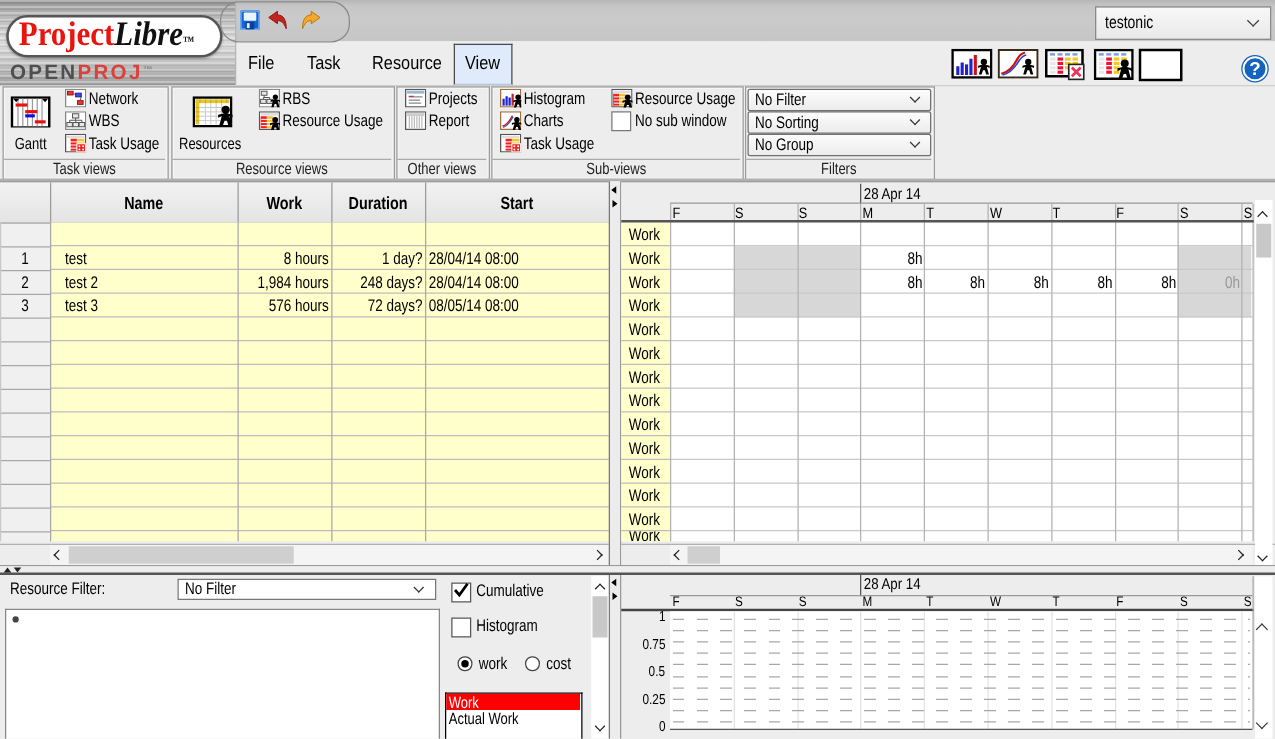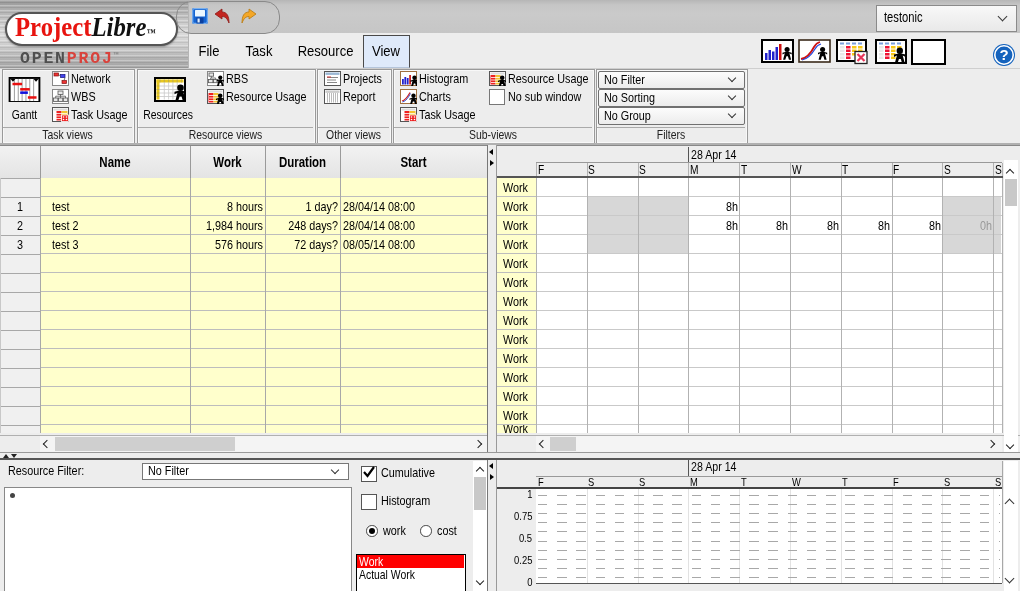--- a/index.html
+++ b/index.html
@@ -11,21 +11,21 @@
 .schev{position:absolute;width:5px;height:5px;border-right:1.6px solid #222;border-bottom:1.6px solid #222;}
 .chevl{transform:rotate(135deg);}
 .chevr{transform:rotate(-45deg);}
 </style></head><body>
 
 <div style="position:absolute;left:0px;top:0px;width:1020px;height:33px;background:linear-gradient(180deg,#b6b6b6 0px,#c6c6c6 5px,#cacaca 14px,#c6c6c6 33px);"></div>
 <div style="position:absolute;left:0px;top:33px;width:1020px;height:35px;background:#ededed;border-bottom:1px solid #cfcfcf;"></div>
 <div style="position:absolute;left:0px;top:0px;width:188px;height:68px;background:repeating-linear-gradient(180deg,rgba(255,255,255,0.30) 0 1px,rgba(0,0,0,0.08) 2px 3px,rgba(255,255,255,0.0) 3px 5px),linear-gradient(180deg,#969696 0px,#b5b5b5 12px,#cecece 24px,#dadada 34px,#cdcdcd 46px,#b4b4b4 58px,#a3a3a3 68px);border-right:1px solid #b5b5b5;"></div>
 <div style="position:absolute;left:5px;top:12px;width:169px;height:30px;background:#fff;border:2px solid #555;border-radius:17px;box-shadow:0 1px 2px rgba(0,0,0,0.3);"></div>
 <div style="position:absolute;left:15px;top:13px;width:160px;height:28px;line-height:28px;font-family:'Liberation Serif',serif;font-weight:bold;font-size:27.5px;white-space:nowrap;transform:scaleX(0.9);transform-origin:0 50%;"><span style="color:#e8140f;">Project</span><span style="color:#111;font-style:italic;">Libre</span><span style="color:#111;font-size:10px;">™</span></div>
-<div style="position:absolute;left:20px;top:49px;width:160px;height:13px;line-height:13px;font-size:16.5px;font-weight:bold;letter-spacing:1.8px;white-space:nowrap;transform:scaleX(1.0);transform-origin:0 50%;font-family:Liberation Mono, monospace;"><span style="color:#4f4f4f;">OPEN</span><span style="color:#d9423c;">PROJ</span><span style="color:#888;font-size:8px;vertical-align:5px;">™</span></div>
+<div style="position:absolute;left:8px;top:49px;width:160px;height:13px;line-height:13px;font-size:16.5px;font-weight:bold;letter-spacing:1.8px;white-space:nowrap;transform:scaleX(1.0);transform-origin:0 50%;"><span style="color:#4f4f4f;">OPEN</span><span style="color:#d9423c;">PROJ</span><span style="color:#888;font-size:8px;vertical-align:5px;">™</span></div>
 <div style="position:absolute;left:176px;top:1px;width:102px;height:31px;border:1px solid #8a8a8a;border-radius:15px;"></div>
 <svg class="abs" style="left:192px;top:8px" width="16" height="16" viewBox="0 0 16 16">
 <rect x="0" y="0" width="16" height="16" rx="2" fill="#1464d2"></rect>
 <rect x="0.7" y="0.7" width="14.6" height="14.6" rx="1.6" fill="none" stroke="#7ab0ee" stroke-width="1.2"></rect>
 <rect x="3" y="2" width="10" height="6.5" rx="0.5" fill="#eaf6ff"></rect>
 <rect x="4.5" y="9.5" width="7" height="6" fill="#0a3f9e"></rect>
 <rect x="5.5" y="10.5" width="2.2" height="4" fill="#dceeff"></rect>
 </svg>
 <svg class="abs" style="left:213px;top:8px" width="19" height="17" viewBox="0 0 19 17">
 <path d="M2 6 L9 1 L9 4 C14 4 16 8 16 15 C14 10 12 8.5 9 8.5 L9 11 Z" fill="#c22520" stroke="#8e1a16" stroke-width="0.8"></path>

